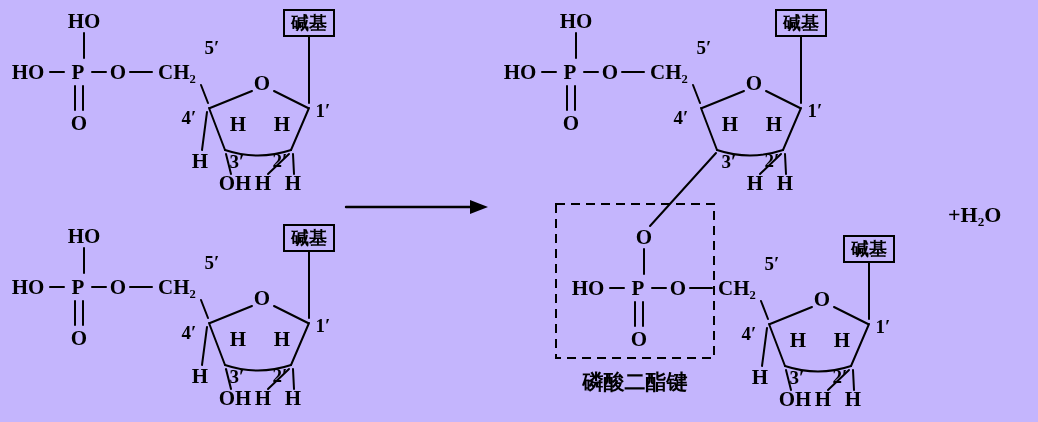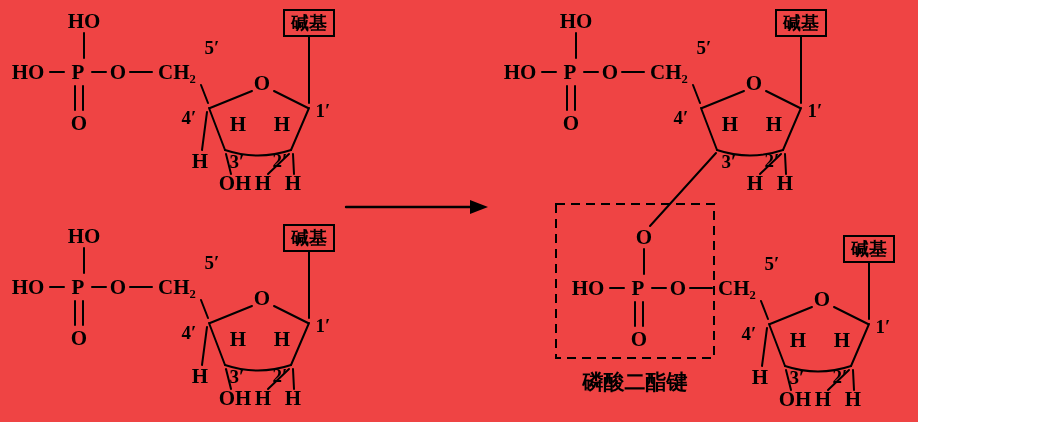--- a/index.html
+++ b/index.html
@@ -1,16 +1,16 @@
 <!DOCTYPE html>
 <html><head>
 <meta charset="utf-8">
 <style>
   html,body{margin:0;padding:0;background:#ffffff}
-  .stage{position:relative;width:918px;height:422px;background:#ef4444;overflow:hidden}
+  .stage{position:relative;width:1038px;height:422px;background:#c4b5fd;overflow:hidden}
   svg{display:block}
   .atom{font-family:"Liberation Serif","DejaVu Serif",serif;font-weight:bold;font-size:21px;fill:#000}
   .lbl{font-family:"Liberation Serif","DejaVu Serif",serif;font-weight:bold;font-size:19px;fill:#000}
   .cjk{font-family:"Liberation Serif","DejaVu Serif",serif;font-weight:bold;font-size:18px;fill:#000}
   .big{font-family:"Liberation Serif","DejaVu Serif",serif;font-weight:bold;font-size:22px;fill:#000}
   .mid{text-anchor:middle}
   .bond{stroke:#000;stroke-width:2;stroke-linecap:round;fill:none}
   .basebox{fill:none;stroke:#000;stroke-width:2}
   .dashbox{fill:none;stroke:#000;stroke-width:2;stroke-dasharray:9 6}
   .arrowhead{fill:#000;stroke:none}

